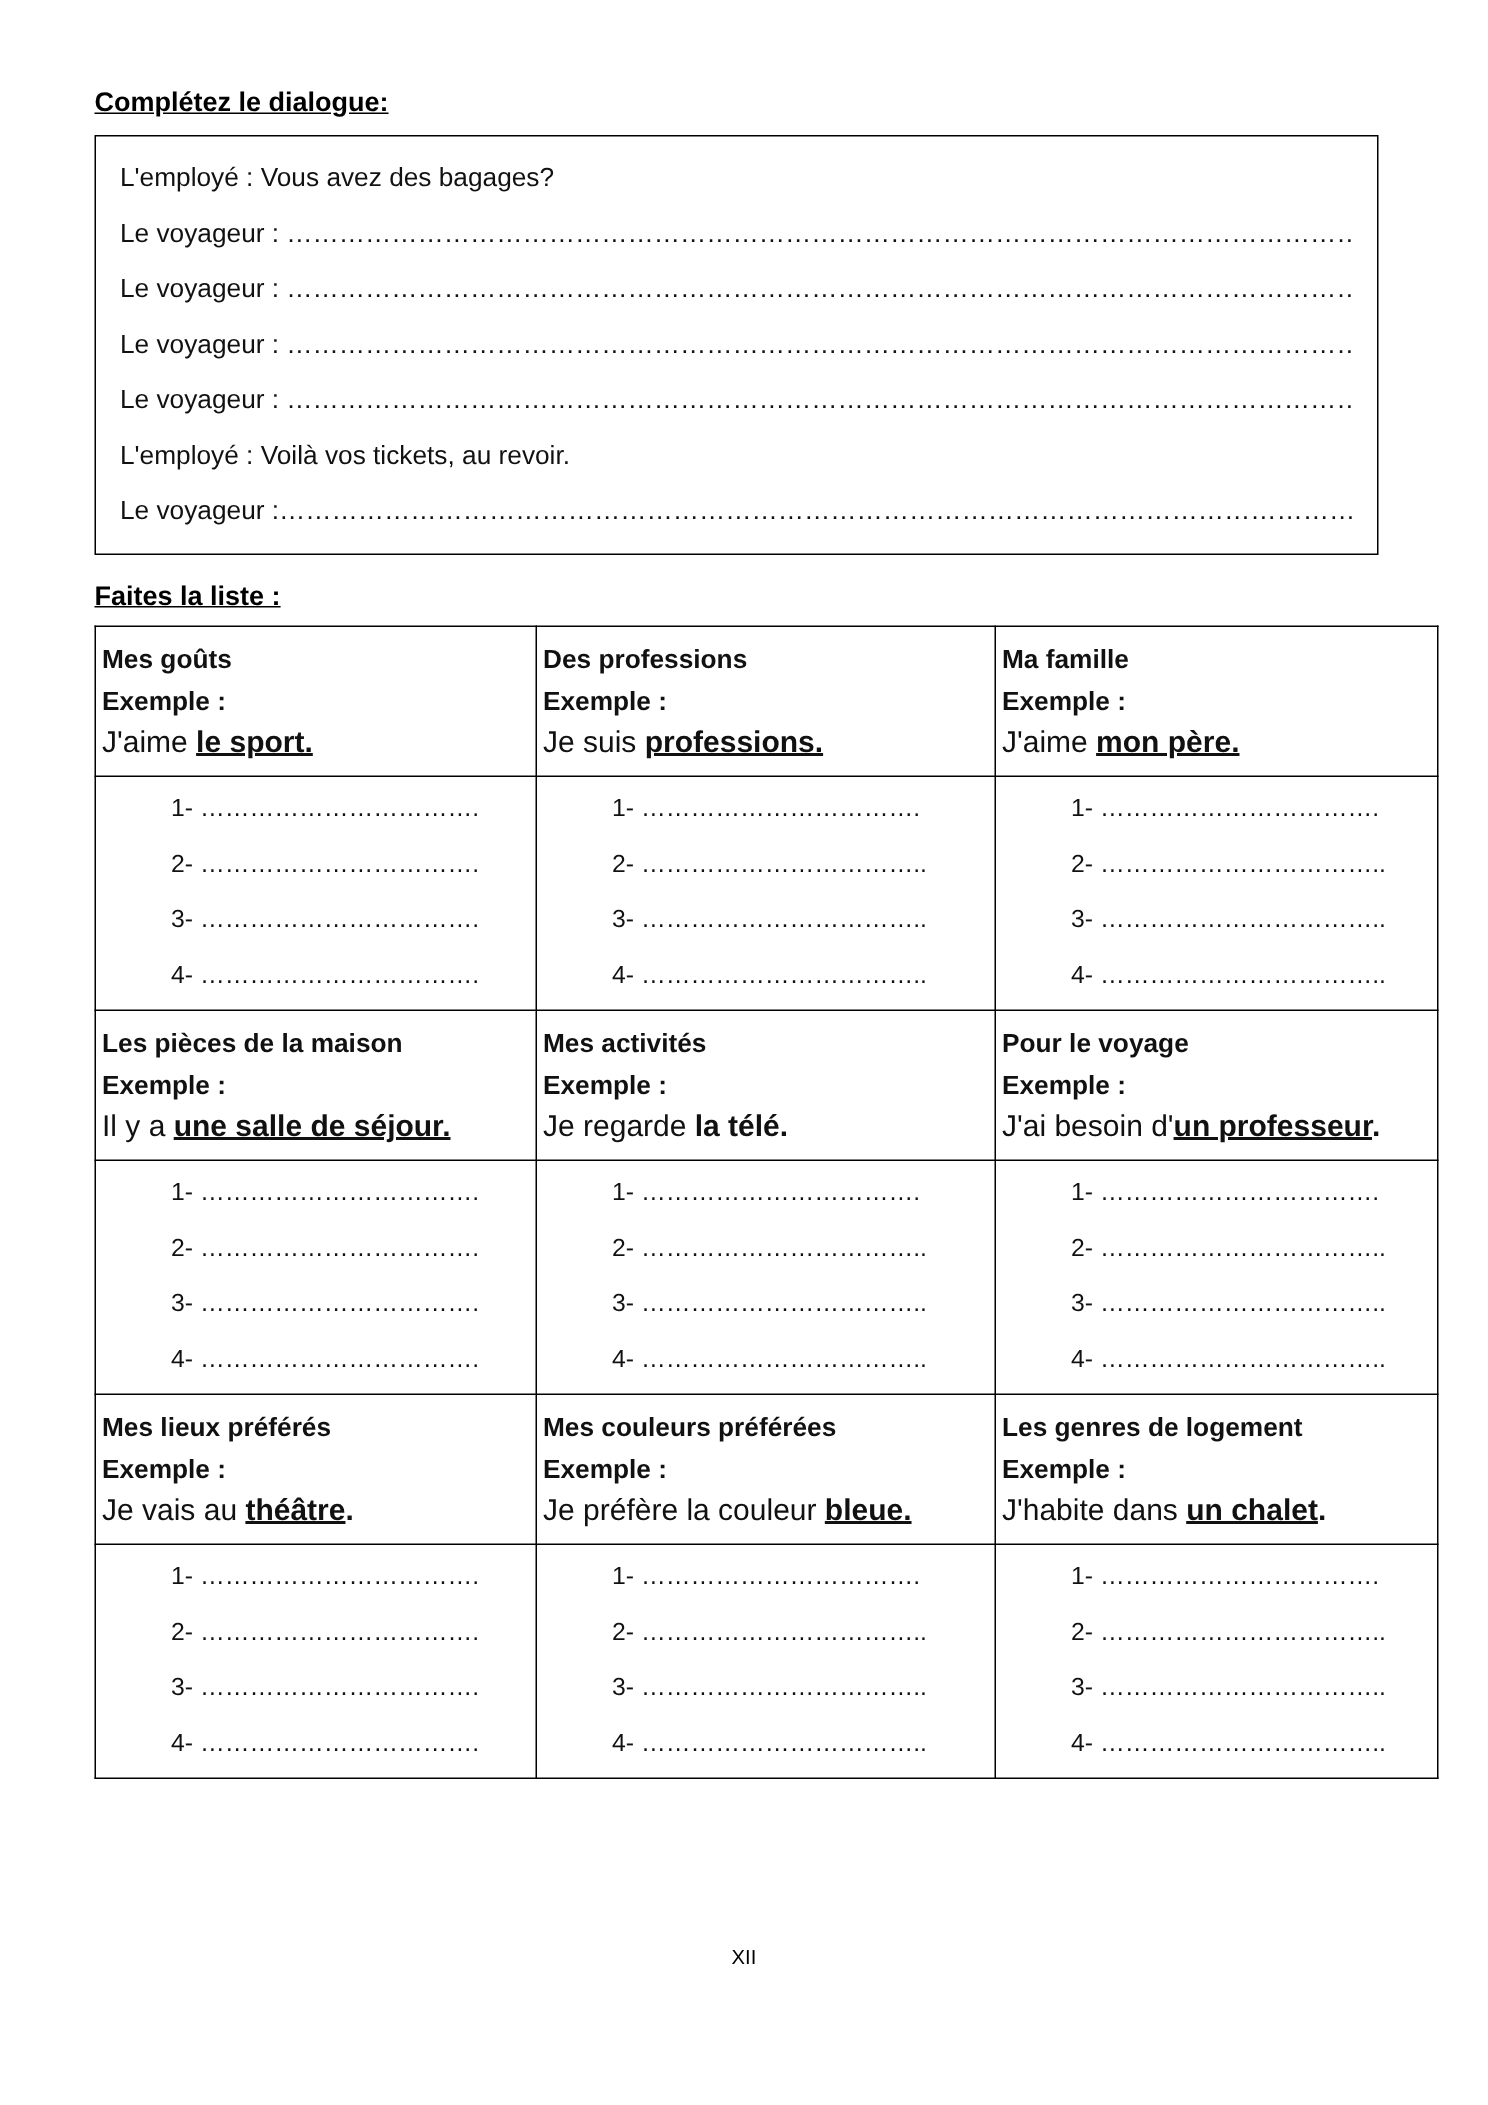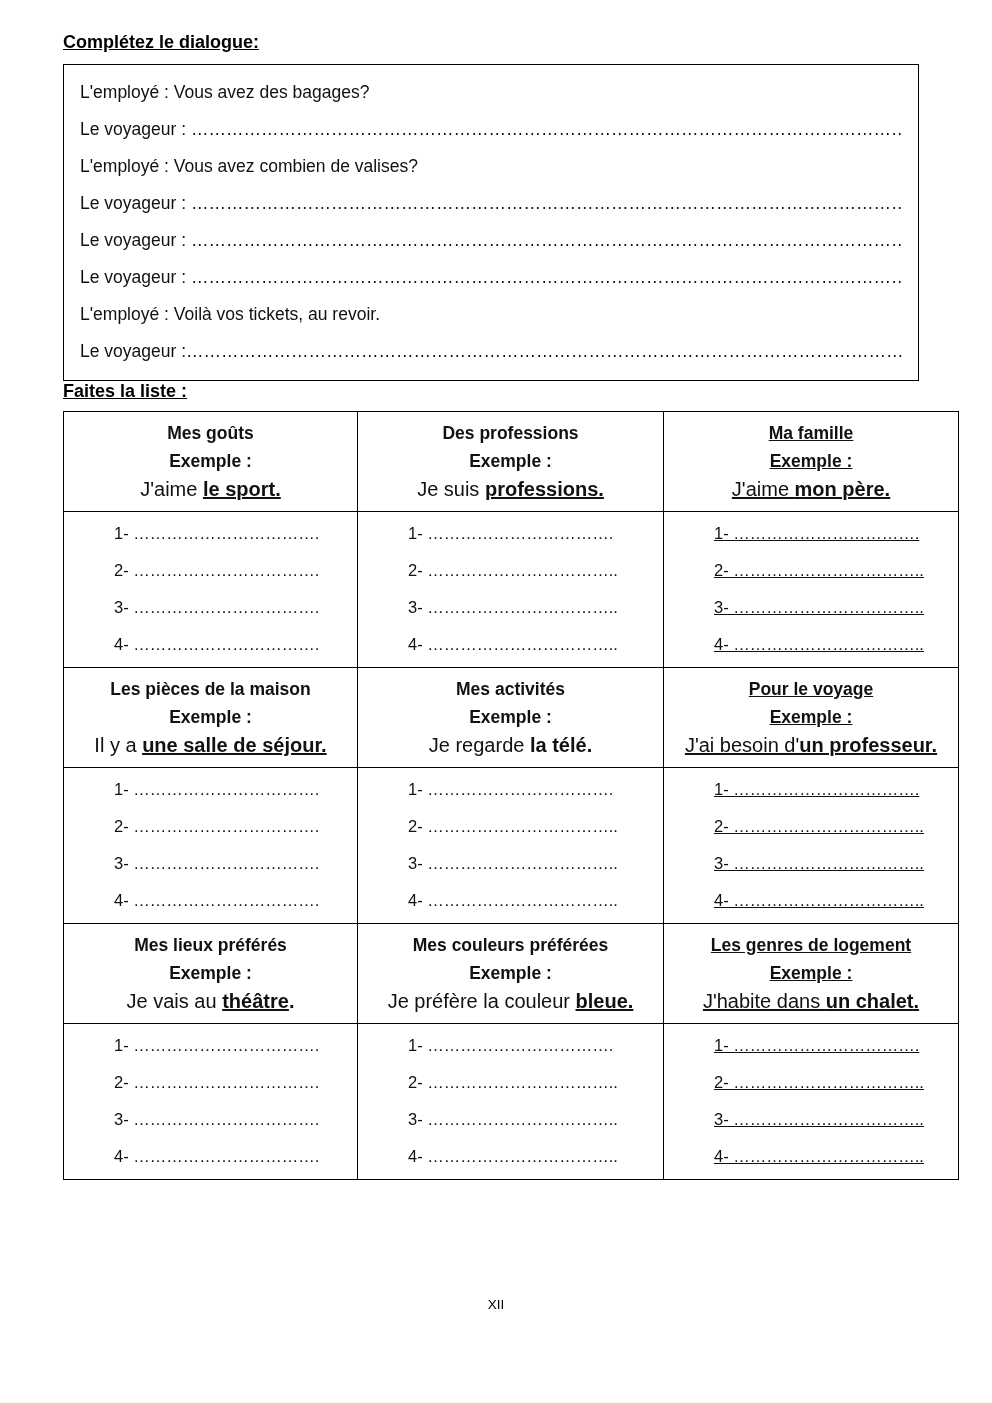--- a/index.html
+++ b/index.html
@@ -20,52 +20,52 @@
     width: 992px;
     height: 1403px;
   }
   .section-title {
     margin-left: 63px;
     font-size: 18px;
     font-weight: bold;
     text-decoration: underline;
     color: #000;
   }
-  #dialogue-title { padding-top: 32px; }
+  #dialogue-title { padding-top: 58px; }
   .dialogue-box {
     margin: 11px 0 0 63px;
     width: 856px;
     box-sizing: border-box;
     border: 1.5px solid #000;
     padding: 9px 16px 10px 16px;
   }
   .dialogue-line {
     margin: 0;
     font-size: 17.5px;
     line-height: 37px;
     white-space: nowrap;
     overflow: hidden;
   }
-  #liste-title { }
+  #liste-title { margin-top: 17px; }
   table.liste-table {
     margin: 9px 0 0 63px;
     border-collapse: collapse;
     width: 868px;
     table-layout: fixed;
   }
   table.liste-table td {
     border: 1px solid #000;
     vertical-align: top;
     padding: 0;
   }
   td.col-1 { width: 285px; }
   td.col-2 { width: 297px; }
-  td.col-3 { width: 286px; text-decoration: underline; }
+  td.col-3 { width: 286px; }
   .header-cell {
-    text-align: center;
+    text-align: left;
     padding: 7px 4px 8px 4px !important;
   }
   .cat-title, .cat-exemple {
     font-size: 17.5px;
     font-weight: bold;
     line-height: 28px;
   }
   .ex-line {
     font-size: 20px;
     line-height: 28px;
@@ -99,21 +99,20 @@
 </head>
 <body>
 
 <div class="page">
 
   <div class="section-title" id="dialogue-title">Complétez le dialogue:</div>
 
   <div class="dialogue-box">
     <p class="dialogue-line">L'employé : Vous avez des bagages?</p>
     <p class="dialogue-line">Le voyageur : ……………………………………………………………………………………………………………..</p>
-    <p class="dialogue-line">L'employé : Vous avez combien de valises?</p>
     <p class="dialogue-line">Le voyageur : …………………………………………………………………………………………………………….……….</p>
     <p class="dialogue-line">Le voyageur : ………………………………………………………………………………………………………………….</p>
     <p class="dialogue-line">Le voyageur : ……………………………………………………………………………………………………………………</p>
     <p class="dialogue-line">L'employé : Voilà vos tickets, au revoir.</p>
     <p class="dialogue-line">Le voyageur :………………………………………………………………………………………………………………….</p>
   </div>
 
   <div class="section-title" id="liste-title">Faites la liste :</div>
 
   <table class="liste-table">

